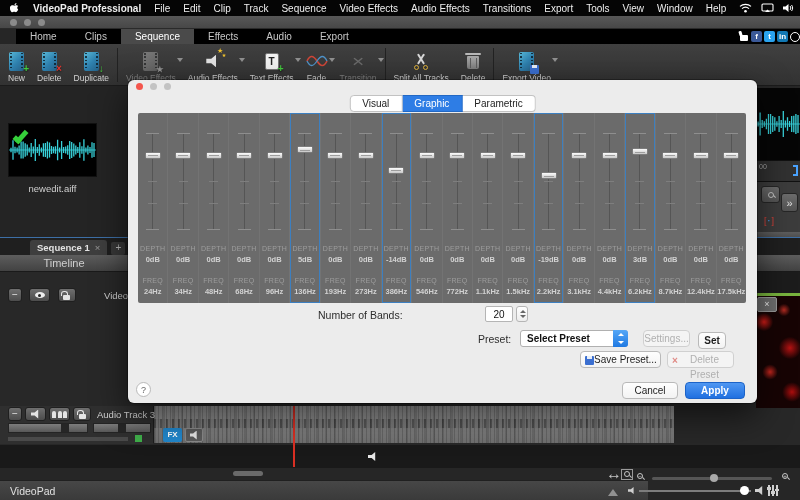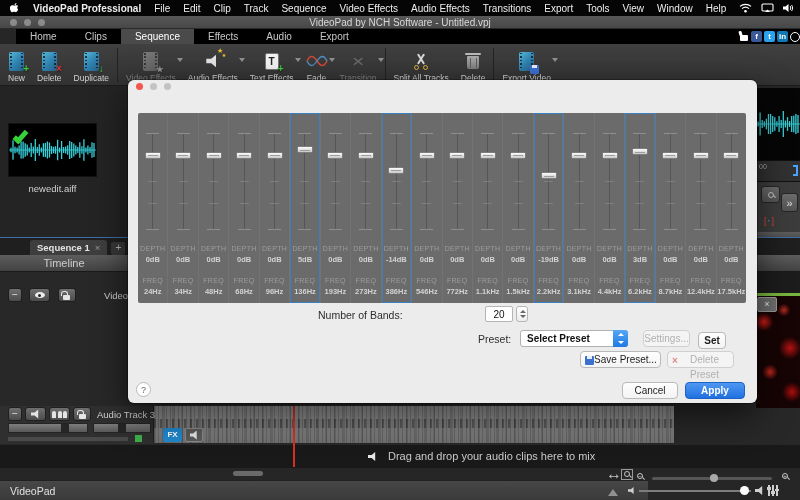--- a/index.html
+++ b/index.html
@@ -262,21 +262,20 @@
         <path d="M8.5 2 C10 3.5 10 6.5 8.5 8" stroke="#fff" fill="none"></path>
       </svg>
 
   </span>
 </div>
 
 <div id="titlebar">
   <span class="tl t1"></span>
   <span class="tl t2"></span>
   <span class="tl t3"></span>
-  <div id="win-title">VideoPad by NCH Software - Untitled.vpj</div>
 </div>
 
 <div id="ribbon">
     <span class="rtab">Home</span>
     <span class="rtab">Clips</span>
     <span class="rtab active">Sequence</span>
     <span class="rtab">Effects</span>
     <span class="rtab">Audio</span>
     <span class="rtab">Export</span>
   </div>
@@ -451,21 +450,20 @@
   <div class="band"></div>
   <span id="fxbtn">FX</span>
   <span id="clipspk">
       <span class="mspk"></span>
     </span>
 </div>
 <div id="playhead"></div>
 
 <div id="mixlane">
   <span class="mspk"></span>
-  <span id="mixhint">Drag and drop your audio clips here to mix</span>
 </div>
 
 <div id="zoomrow">
   <span id="scrollpill"></span>
   <span class="zctl" style="left:606px">↔</span>
   <span class="zctl" style="left:621px">
       <span class="zbox">
         <span class="zc"></span>
       </span>
     </span>
@@ -519,20 +517,25 @@
 <div id="rruler2" class="rstrip"><span>0,</span></div>
 <div id="rdark" class="rstrip"></div>
 <div id="rgreen" class="rstrip"></div>
 <div id="rbokeh" class="rstrip"></div>
 <div id="rx" class="rstrip">×</div>
 
 <div id="dialog">
   <span class="tl t1"></span>
   <span class="tl t2"></span>
   <span class="tl t3"></span>
+  <div id="seg">
+      <span class="segbtn">Visual</span>
+      <span class="segbtn active">Graphic</span>
+      <span class="segbtn">Parametric</span>
+    </div>
 
   <div id="eqpanel">
       <div class="eq-col">
         <div class="eq-track">
           <span class="eq-tick" style="top:48px"></span>
           <span class="eq-tick" style="top:70px"></span>
         </div>
         <div class="eq-thumb" style="top: 38.5px;"></div>
         <div class="eq-lab d">DEPTH</div>
         <div class="eq-val d">0dB</div>

